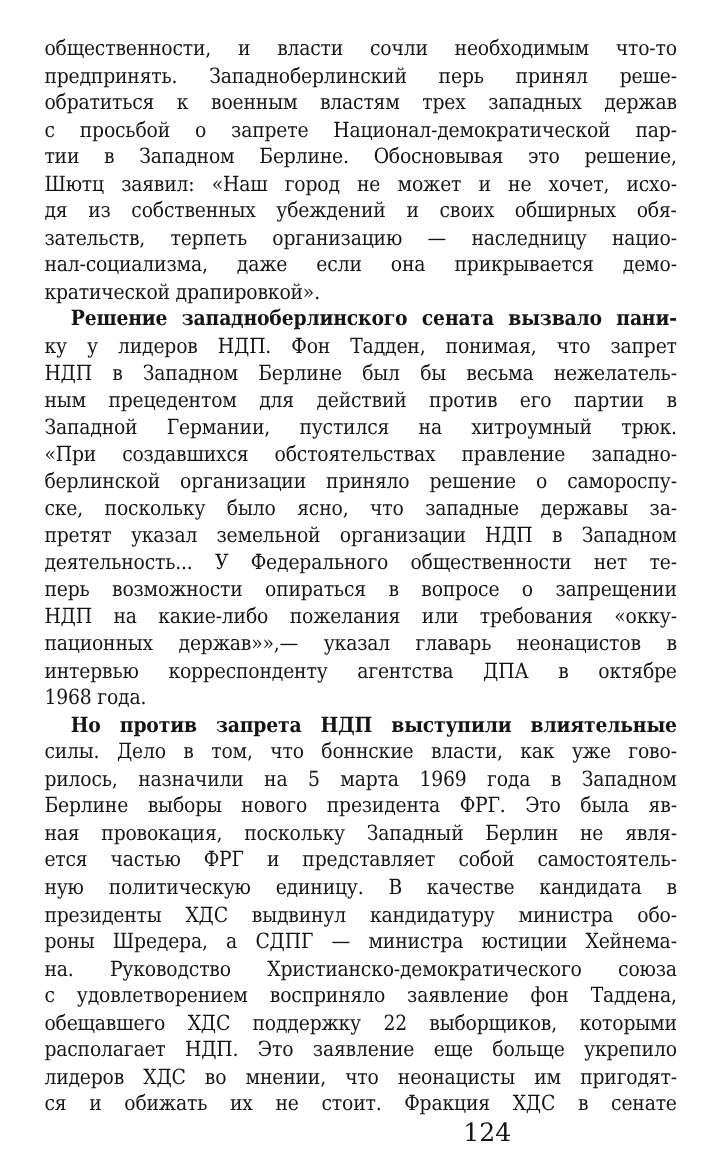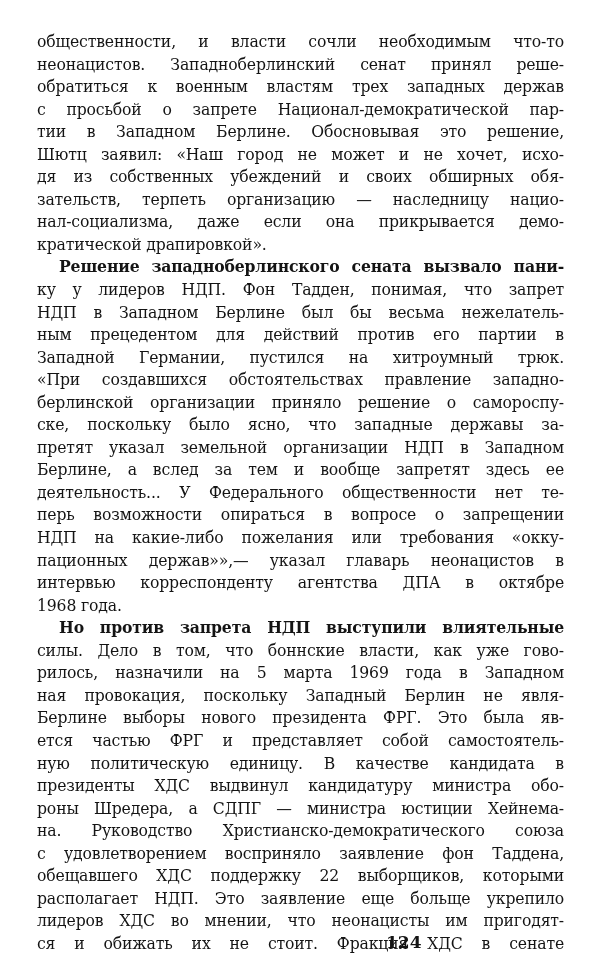--- a/index.html
+++ b/index.html
@@ -21,66 +21,65 @@
     text-align: justify;
     text-align-last: justify;
     font-stretch: condensed;
   }
   .line.last { text-align-last: left; }
   .line.indent { padding-left: 22px; font-weight: bold; }
   .pagenum {
     position: absolute;
     left: 386px; top: 932px;
     font-family: "DejaVu Serif", "Liberation Serif", serif;
-    font-weight: bold;
-    font-size: 17px;
+    font-weight: normal;
+    font-size: 21px;
     color: #141414;
   }
   .para { display: block; }
 </style>
 </head>
 <body>
 
 <div class="page">
   <div class="para">
     <span class="line">общественности, и власти сочли необходимым что-то</span>
-    <span class="line">неонацистов. Западноберлинский сенат принял реше-</span>
+    <span class="line">предпринять. Западноберлинский перь принял реше-</span>
     <span class="line">обратиться к военным властям трех западных держав</span>
     <span class="line">с просьбой о запрете Национал-демократической пар-</span>
     <span class="line">тии в Западном Берлине. Обосновывая это решение,</span>
     <span class="line">Шютц заявил: «Наш город не может и не хочет, исхо-</span>
     <span class="line">дя из собственных убеждений и своих обширных обя-</span>
     <span class="line">зательств, терпеть организацию — наследницу нацио-</span>
     <span class="line">нал-социализма, даже если она прикрывается демо-</span>
     <span class="line last">кратической драпировкой».</span>
   </div>
   <div class="para">
     <span class="line indent">Решение западноберлинского сената вызвало пани-</span>
     <span class="line">ку у лидеров НДП. Фон Тадден, понимая, что запрет</span>
     <span class="line">НДП в Западном Берлине был бы весьма нежелатель-</span>
     <span class="line">ным прецедентом для действий против его партии в</span>
     <span class="line">Западной Германии, пустился на хитроумный трюк.</span>
     <span class="line">«При создавшихся обстоятельствах правление западно-</span>
     <span class="line">берлинской организации приняло решение о самороспу-</span>
     <span class="line">ске, поскольку было ясно, что западные державы за-</span>
     <span class="line">претят указал земельной организации НДП в Западном</span>
-    <span class="line">Берлине, а вслед за тем и вообще запретят здесь ее</span>
     <span class="line">деятельность... У Федерального общественности нет те-</span>
     <span class="line">перь возможности опираться в вопросе о запрещении</span>
     <span class="line">НДП на какие-либо пожелания или требования «окку-</span>
     <span class="line">пационных держав»»,— указал главарь неонацистов в</span>
     <span class="line">интервью корреспонденту агентства ДПА в октябре</span>
     <span class="line last">1968 года.</span>
   </div>
   <div class="para">
     <span class="line indent">Но против запрета НДП выступили влиятельные</span>
     <span class="line">силы. Дело в том, что боннские власти, как уже гово-</span>
     <span class="line">рилось, назначили на 5 марта 1969 года в Западном</span>
+    <span class="line">Берлине выборы нового президента ФРГ. Это была яв-</span>
     <span class="line">ная провокация, поскольку Западный Берлин не явля-</span>
-    <span class="line">Берлине выборы нового президента ФРГ. Это была яв-</span>
     <span class="line">ется частью ФРГ и представляет собой самостоятель-</span>
     <span class="line">ную политическую единицу. В качестве кандидата в</span>
     <span class="line">президенты ХДС выдвинул кандидатуру министра обо-</span>
     <span class="line">роны Шредера, а СДПГ — министра юстиции Хейнема-</span>
     <span class="line">на. Руководство Христианско-демократического союза</span>
     <span class="line">с удовлетворением восприняло заявление фон Таддена,</span>
     <span class="line">обещавшего ХДС поддержку 22 выборщиков, которыми</span>
     <span class="line">располагает НДП. Это заявление еще больще укрепило</span>
     <span class="line">лидеров ХДС во мнении, что неонацисты им пригодят-</span>
     <span class="line">ся и обижать их не стоит. Фракция ХДС в сенате</span>

